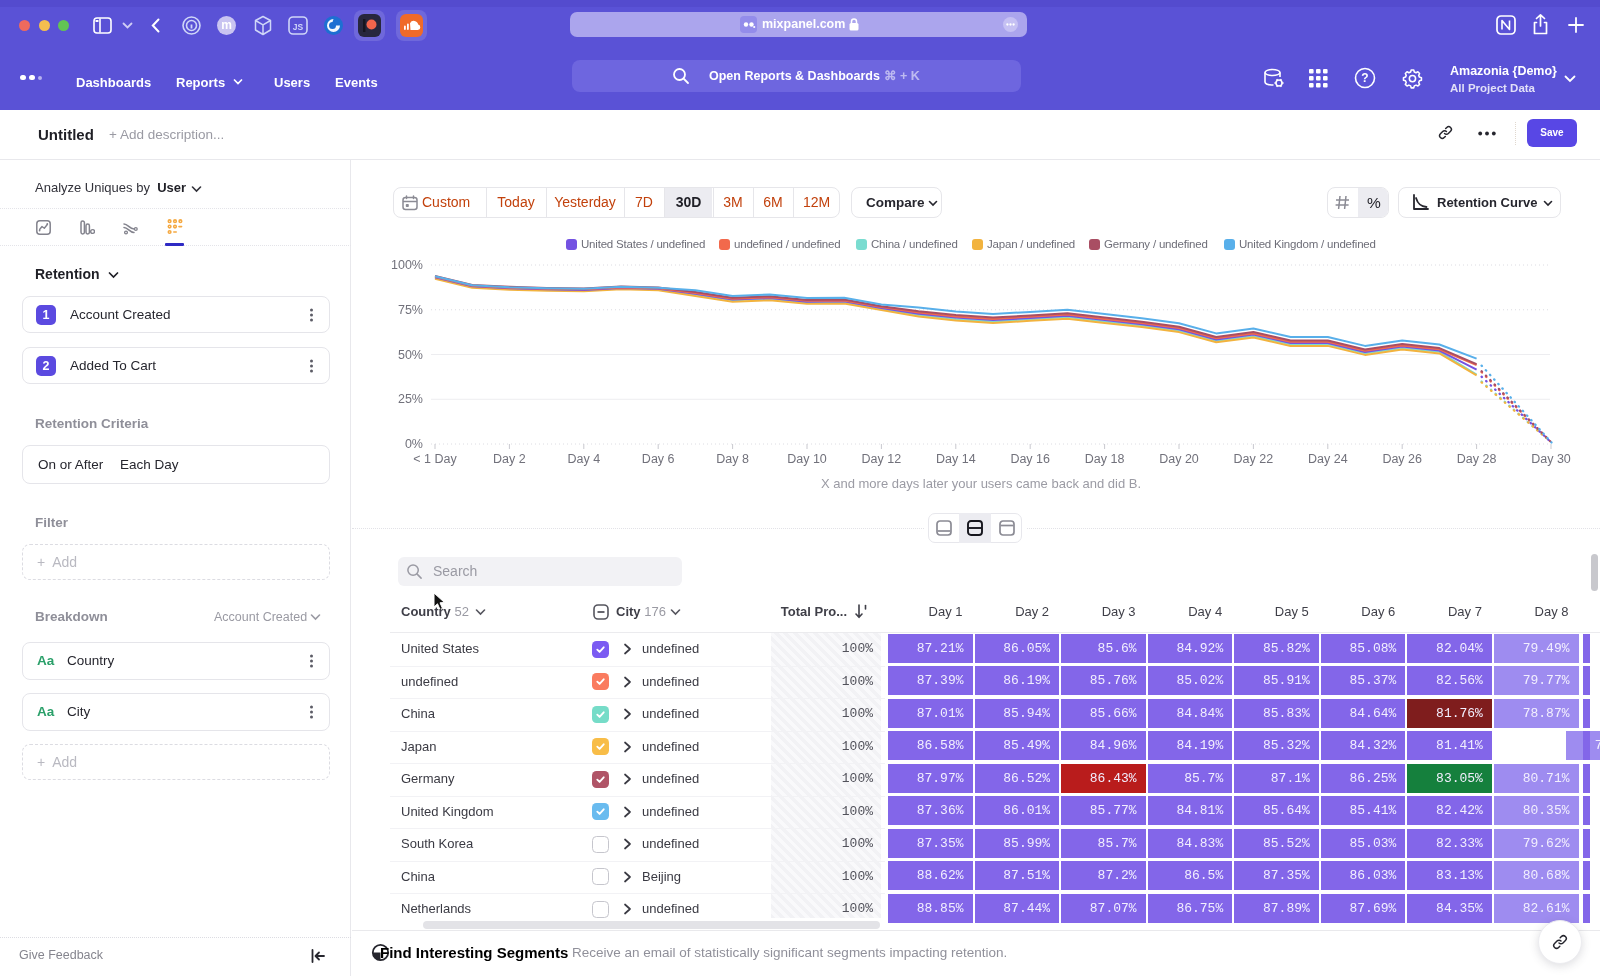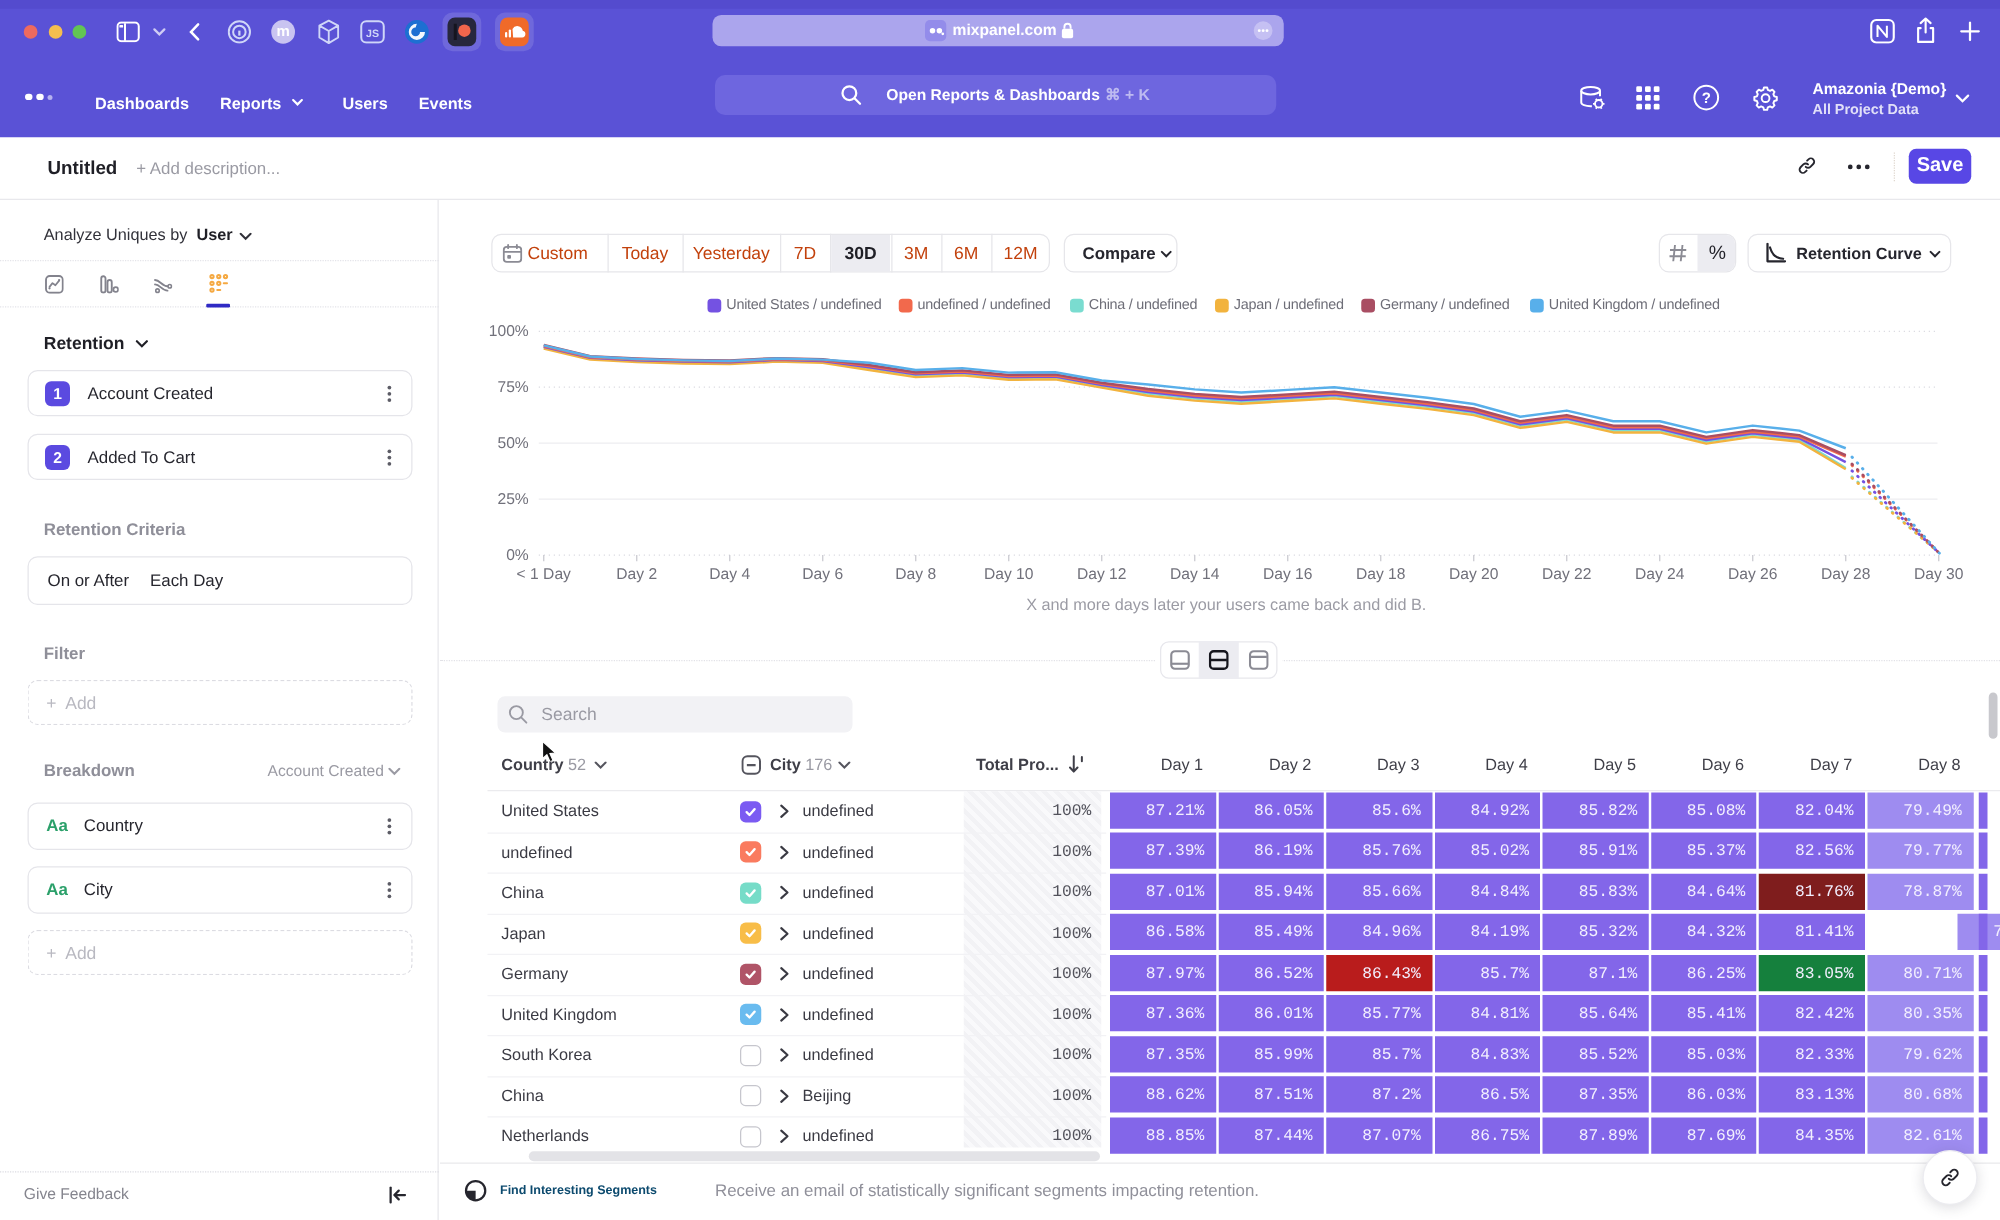--- a/index.html
+++ b/index.html
@@ -162,21 +162,21 @@
     <path fill="none" stroke="#26262e" stroke-width="2.4" stroke-linecap="round" d="M10.5 13.5 a4.2 4.2 0 0 0 6 0 l3.6-3.6 a4.24 4.24 0 0 0 -6-6 l-1.8 1.8 M13.5 10.5 a4.2 4.2 0 0 0 -6 0 l-3.6 3.6 a4.24 4.24 0 0 0 6 6 l1.8-1.8"></path>
   </svg>
 <svg class="abs" style="left:1478px;top:131px" width="18" height="5" viewBox="0 0 18 5">
     <g fill="#26262e">
       <circle cx="2.2" cy="2.5" r="1.9"></circle>
       <circle cx="9" cy="2.5" r="1.9"></circle>
       <circle cx="15.8" cy="2.5" r="1.9"></circle>
     </g>
   </svg>
 <div class="abs" style="left:1515px;top:122px;width:1px;height:23px;border-left:1px dotted #e0d8cf;"></div>
-<div class="abs" style="left:1527px;top:119px;width:50px;height:28px;border-radius:6px;background:#5847E5;color:#fff;font-size:16px;font-weight:600;text-align:center;line-height:28px;">Save</div>
+<div class="abs" style="left:1527px;top:119px;width:50px;height:28px;border-radius:6px;background:#5847E5;color:#fff;font-size:10px;font-weight:600;text-align:center;line-height:28px;">Save</div>
 
 <div class="abs" style="left:0;top:160px;width:351px;height:816px;background:#fff;border-right:1px solid #e8e8ec;"></div>
 <div class="abs" style="left:35px;top:180px;font-size:13px;color:#32323a;">Analyze Uniques by <b style="color:#1f1f26;font-weight:700;">&nbsp;User</b></div>
 <svg class="abs" style="left:191px;top:186px" width="11" height="7" viewBox="0 0 11 7">
     <path d="M1.5 1 L5.5 5 L9.5 1" fill="none" stroke="#32323a" stroke-width="1.6" stroke-linecap="round"></path>
   </svg>
 <div class="abs" style="left:0;top:208px;width:351px;border-top:1px dotted #e4e4e9;"></div>
 <div class="abs" style="left:0;top:245px;width:351px;border-top:1px dotted #e4e4e9;"></div>
 <svg class="abs" style="left:36px;top:220px" width="15" height="15" viewBox="0 0 15 15">
     <rect x="0.8" y="0.8" width="13.4" height="13.4" rx="3" fill="none" stroke="#83838d" stroke-width="1.5"></rect>
@@ -621,18 +621,18 @@
 <div class="pcell" style="left:1407.4px;top:893.5px;background:#8366E9;">84.35%</div>
 <div class="pcell" style="left:1494.0px;top:893.5px;background:#9E8CF0;">82.61%</div>
 <div style="position:absolute;left:1583px;top:893.5px;width:7px;height:29px;background:#8366E9"></div>
 
 <div class="abs" style="left:423px;top:920.5px;width:457px;height:8.5px;border-radius:4px;background:#e3e3e7;"></div>
 <div class="abs" style="left:352px;top:930px;width:1248px;height:46px;background:#fff;border-top:1px solid #e9e9ec;"></div>
 <svg class="abs" style="left:371px;top:943px" width="19" height="19" viewBox="0 0 19 19">
     <circle cx="9.5" cy="9.5" r="7.7" fill="none" stroke="#26262e" stroke-width="1.8"></circle>
     <path d="M9.5 9.5 L9.5 17.2 A7.7 7.7 0 0 1 1.8 9.5 Z" fill="#26262e"></path>
   </svg>
-<div class="abs" style="left:400px;top:930px;height:46px;line-height:46px;font-size:10px;font-weight:700;color:#0c4a6e;">Find Interesting Segments</div>
+<div class="abs" style="left:380px;top:930px;height:46px;line-height:46px;font-size:15px;font-weight:700;color:#000000;">Find Interesting Segments</div>
 <div class="abs" style="left:572px;top:930px;height:46px;line-height:46px;font-size:13.5px;color:#90909a;">Receive an email of statistically significant segments impacting retention.</div>
 <div class="abs" style="left:1538px;top:920px;width:44px;height:44px;border-radius:50%;background:#fff;border:1px solid #ececf0;box-shadow:0 2px 10px rgba(60,60,80,0.18);"></div>
 <svg class="abs" style="left:1552px;top:934px" width="16" height="16" viewBox="0 0 24 24">
     <path fill="none" stroke="#26262e" stroke-width="2.2" stroke-linecap="round" d="M10.5 13.5 a4.2 4.2 0 0 0 6 0 l3.6-3.6 a4.24 4.24 0 0 0 -6-6 l-1.8 1.8 M13.5 10.5 a4.2 4.2 0 0 0 -6 0 l-3.6 3.6 a4.24 4.24 0 0 0 6 6 l1.8-1.8"></path>
   </svg>
 
 </body></html>

